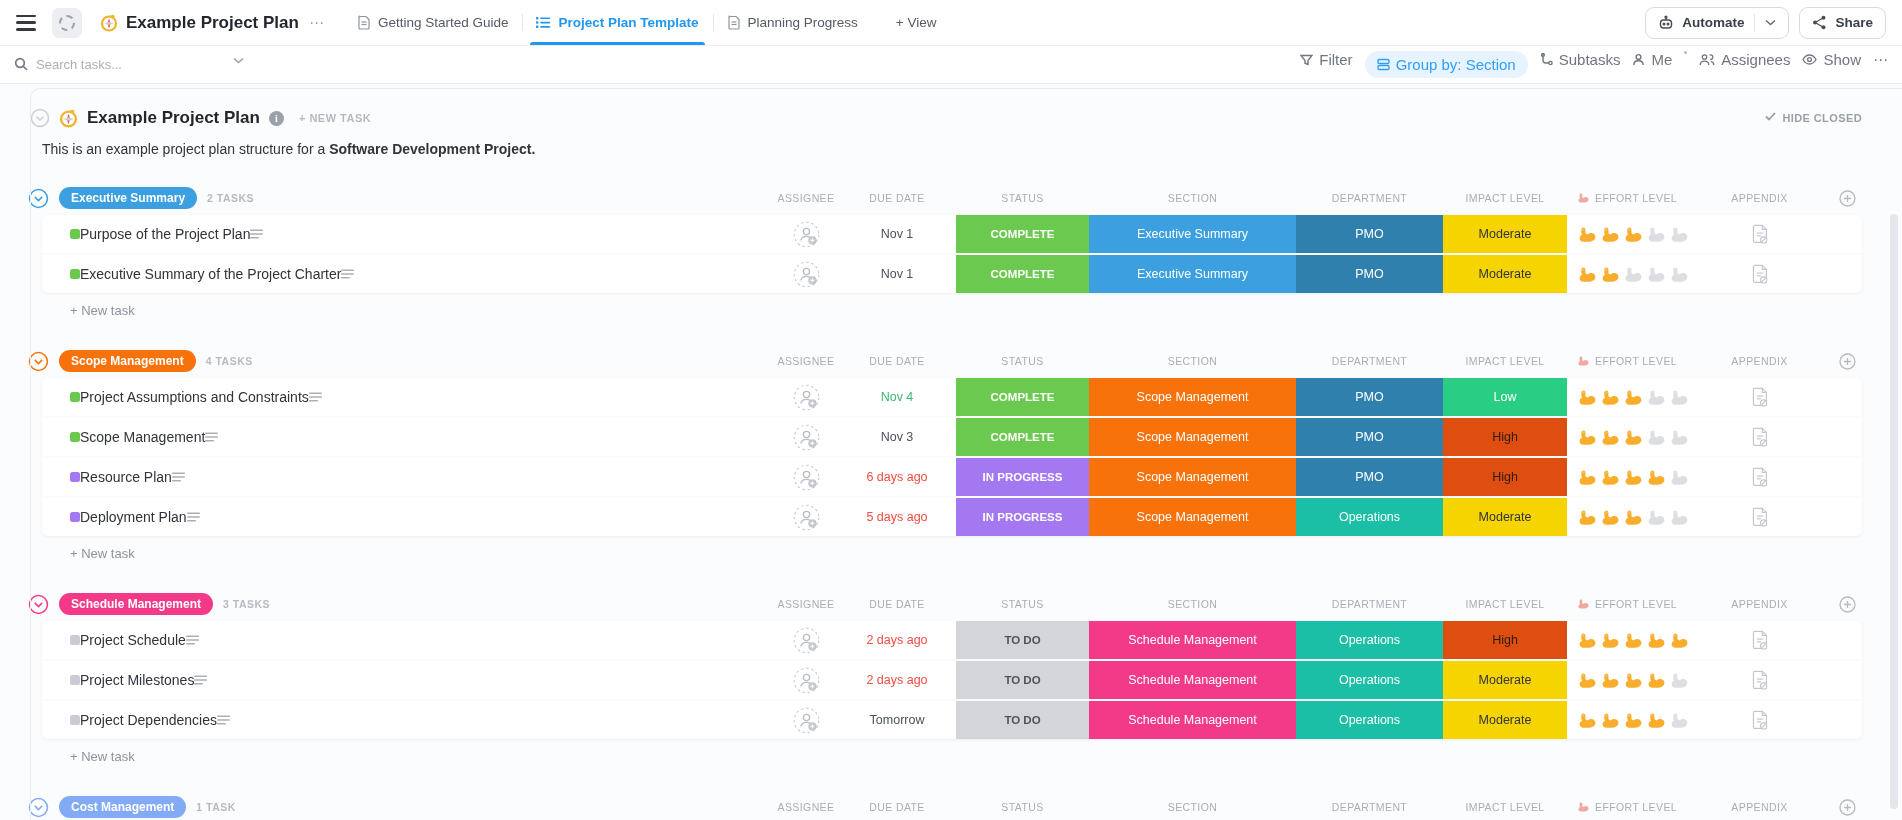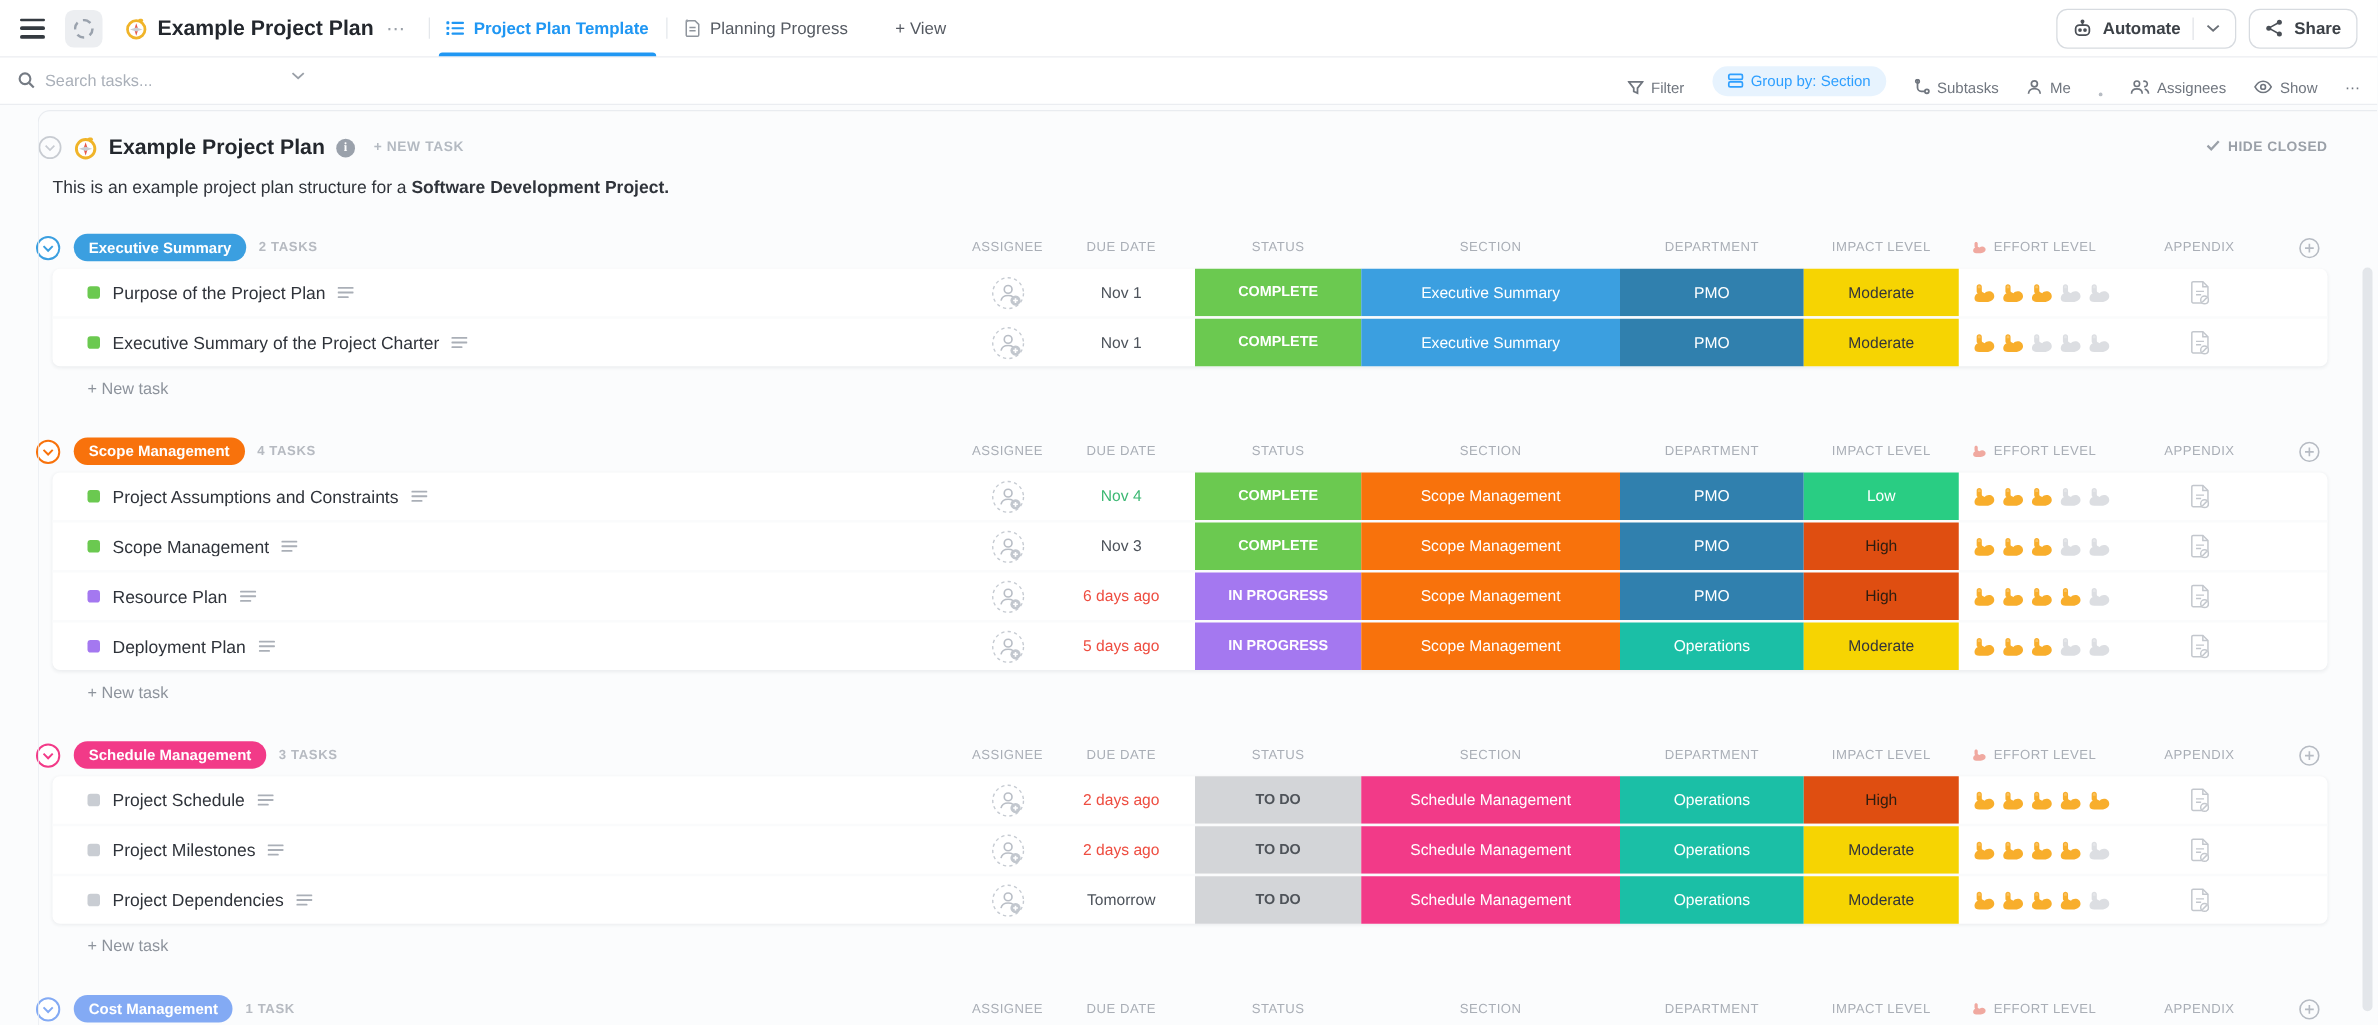--- a/index.html
+++ b/index.html
@@ -24,21 +24,21 @@
   .addview { display:flex; align-items:center; gap:6px; font-size:13.5px; color:#555a62; padding:0 14px; cursor:pointer; }
   .topbar-right { margin-left:auto; display:flex; align-items:center; gap:10px;font-weight:bold; }
   .pillbtn { display:flex; align-items:center; gap:8px; border:1px solid #d7dbe0; border-radius:9px; height:32px; padding:0 12px; font-size:13.5px; color:#3c4147; cursor:pointer; background:#fff; }
   .pillbtn .vsep { width:1px; height:18px; background:#e1e4e8; margin:0 2px; }
 
   
   .toolbar { height:38px; display:flex; align-items:center; padding:0 14px; border-bottom:1px solid #ebedf1; background:#fff; }
   .search { display:flex; gap:8px; width:230px; color:#9ba1aa; font-size:13px; }
   .search .ph { color:#aab0b9; }
   .search .chev { margin-left:auto; }
-  .tool-right { margin-left:auto; display:flex; align-items:flex-end; gap:22px; font-size:12px; color:#70767f; }
+  .tool-right { margin-left:auto; display:flex; align-items:flex-start; gap:12px; font-size:15px; color:#70767f; }
   .tool-item { display:flex; align-items:center; gap:6px; cursor:pointer; white-space:nowrap; }
   .groupby { background:#e7f3fe; color:#2e9fff; border-radius:14px; padding:5px 12px; }
   .medot { width:3px; height:3px; background:#b7bcc3; border-radius:50%; }
 
   
   .content { position:relative; height:736px; background:#fbfcfd; overflow:hidden; }
   .container-line { position:absolute; left:30px; top:4px; right:0; bottom:-10px;
     border-left:1px solid #e9ecf0; border-top:1px solid #e9ecf0; border-top-left-radius:10px; pointer-events:none; }
 
   .page-head { display:flex; align-items:center; gap:9px; margin:20px 40px 0 30px; height:28px; }
@@ -56,21 +56,21 @@
   .g-head .namecell { display:flex; align-items:center; gap:10px; margin-left:-14px; }
   .g-pill { color:#fff; font-size:12px; font-weight:bold; padding:4px 12px; border-radius:13px; white-space:nowrap; }
   .g-count { font-size:10.5px; letter-spacing:.5px; color:#b6bac1; font-weight:bold; }
   .colhead { font-size:10.5px; letter-spacing:.4px; color:#a9aeb6; text-align:center; white-space:nowrap; }
   .colhead.effort { display:flex; align-items:center; justify-content:flex-start; gap:5px; padding-left:10px; text-align:left; }
   .addcol { display:flex; justify-content:flex-end; padding-right:6px; }
 
   .g-card { margin:2px 40px 0 42px; background:#fff; border-radius:6px; box-shadow:0 1px 3px rgba(30,40,60,.07); }
   .t-row { height:38px; position:relative; }
   .t-row + .t-row { border-top:2px solid #fafbfc; height:40px; }
-  .cell-name { display:flex; align-items:center; gap:10px; padding-left:28px; overflow:hidden; }
+  .cell-name { display:flex; align-items:center; padding-left:28px; overflow:hidden; }
   .sq { width:10px; height:10px; border-radius:2.5px; flex:0 0 auto; }
   .t-name { font-size:14px; color:#2f333a; white-space:nowrap; }
   .cell-assignee { display:flex; justify-content:center; }
   .cell-due { font-size:12.5px; text-align:center; }
   .chip { height:100%; display:flex; align-items:center; justify-content:center; font-size:12.5px; color:#fff; }
   .chip.status { font-size:11.5px; font-weight:bold; }
   .cell-effort { display:flex; align-items:center; gap:2px; padding-left:10px; height:100%; }
   .cell-appendix { display:flex; justify-content:center; }
   .newtask-row { margin:0 40px 0 42px; padding:10px 0 2px 28px; font-size:13px; color:#8d939c; cursor:pointer; }
 
@@ -96,20 +96,31 @@
           <circle cx="9" cy="9.5" r="7" fill="#fff" stroke="#f0b429" stroke-width="2.2"></circle>
           <path d="M9 4.5 L10.6 9.5 L9 14.5 L7.4 9.5 Z" fill="#e8594a"></path>
           <path d="M4 9.5 L9 7.9 L14 9.5 L9 11.1 Z" fill="#c8cdd4"></path>
           <rect x="10.5" y="1" width="4" height="2.6" rx="1.3" fill="#f0b429"></rect>
         </svg>
     </span>
     <span class="tb-title">Example Project Plan</span>
     <span class="tb-dots">⋯</span>
   </div>
   <div class="tabs">
+      <div class="tab">
+        <span>
+          <svg width="14" height="15" viewBox="0 0 14 15" fill="none" stroke="#8f959d" stroke-width="1.2">
+            <path d="M3 1.5 h6 l3 3 v8.5 a1 1 0 0 1 -1 1 h-8 a1 1 0 0 1 -1 -1 v-10.5 a1 1 0 0 1 1 -1 z"></path>
+            <line x1="4.5" y1="7" x2="9.5" y2="7"></line>
+            <line x1="4.5" y1="9.5" x2="9.5" y2="9.5"></line>
+            <circle cx="2.6" cy="1.6" r="1.1" fill="#9aa0a8" stroke="none"></circle>
+          </svg>
+        </span>
+        <span>Getting Started Guide</span>
+      </div>
       <div class="tab active">
         <span class="tsep"></span>
         <span>
           <svg width="15" height="13" viewBox="0 0 15 13">
             <g fill="#2097f3">
               <rect x="0" y="1" width="2.4" height="2.4" rx="0.7"></rect>
               <rect x="0" y="5.3" width="2.4" height="2.4" rx="0.7"></rect>
               <rect x="0" y="9.6" width="2.4" height="2.4" rx="0.7"></rect>
               <rect x="4.2" y="1.4" width="10" height="1.7" rx="0.8"></rect>
               <rect x="4.2" y="5.7" width="10" height="1.7" rx="0.8"></rect>

